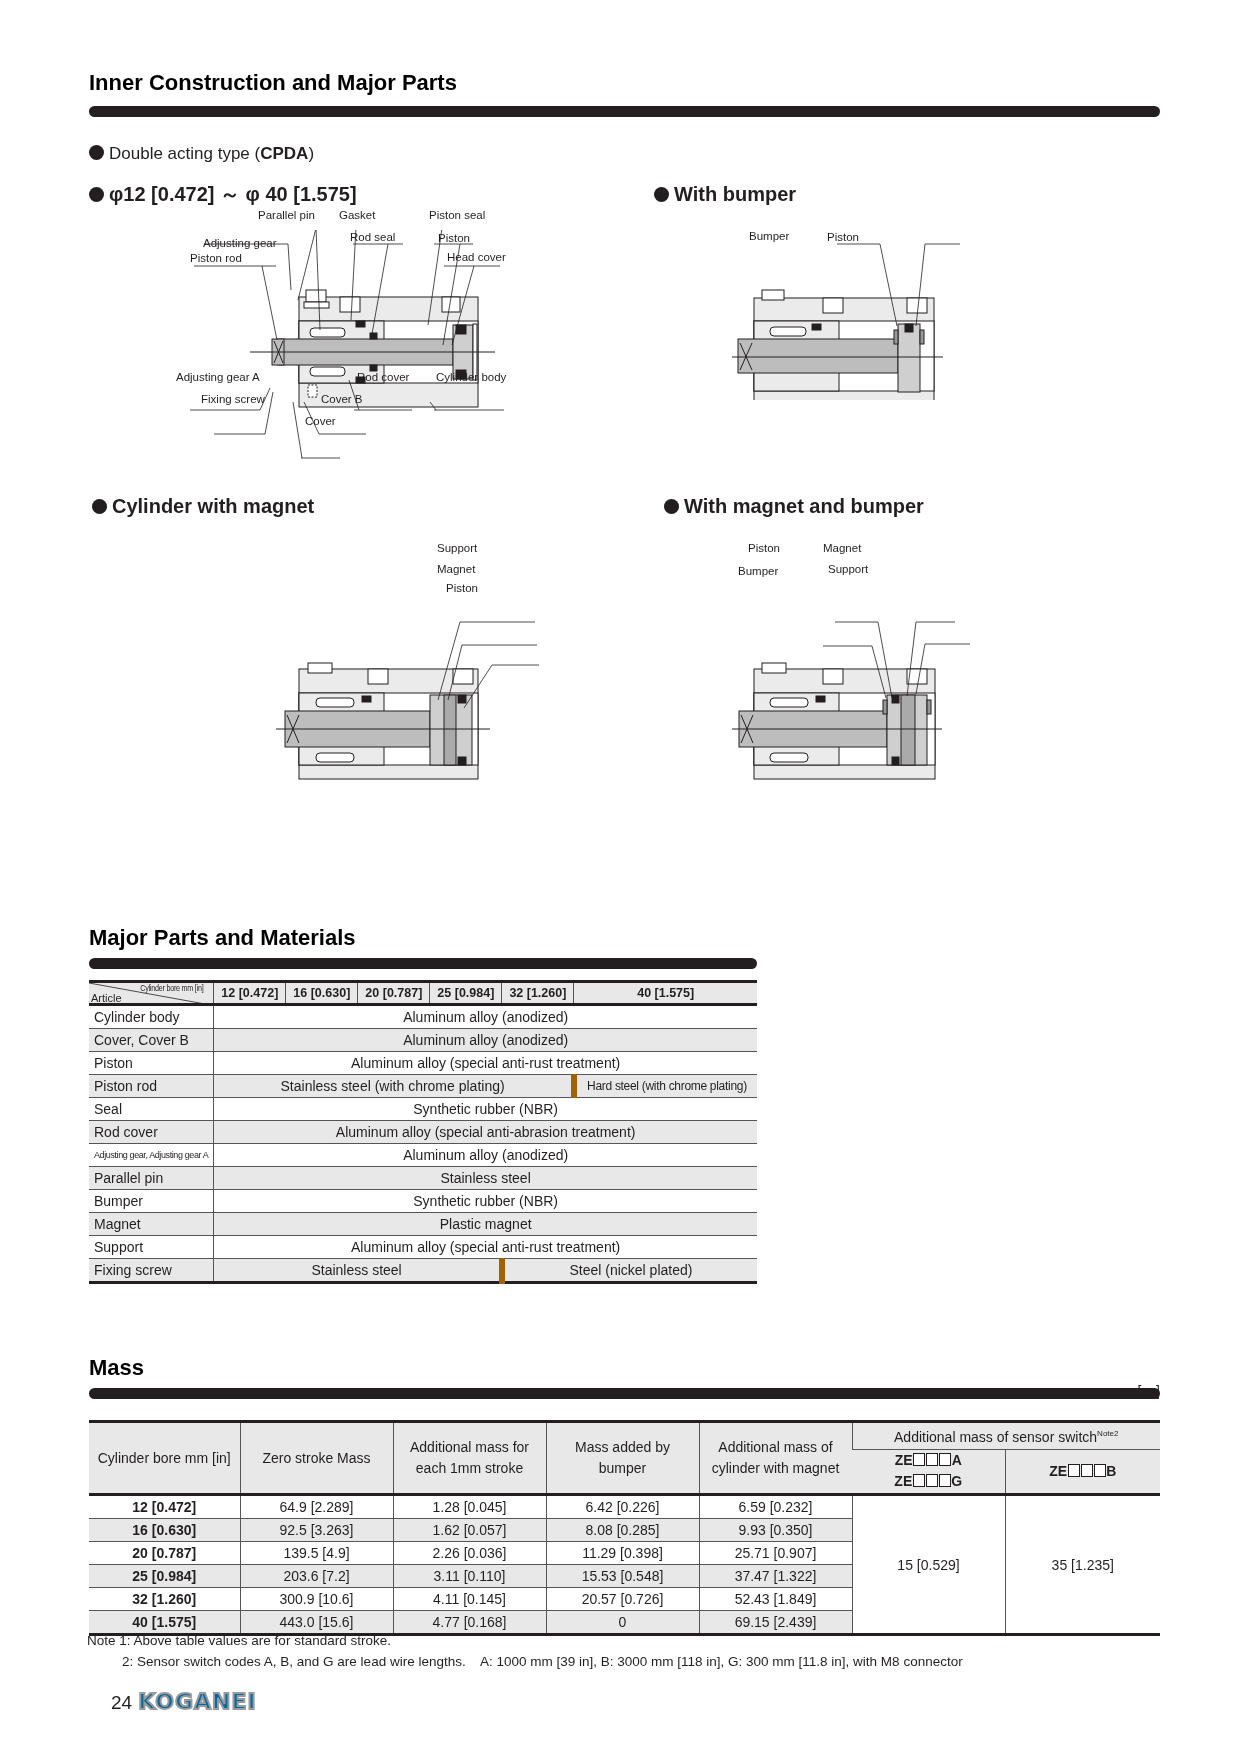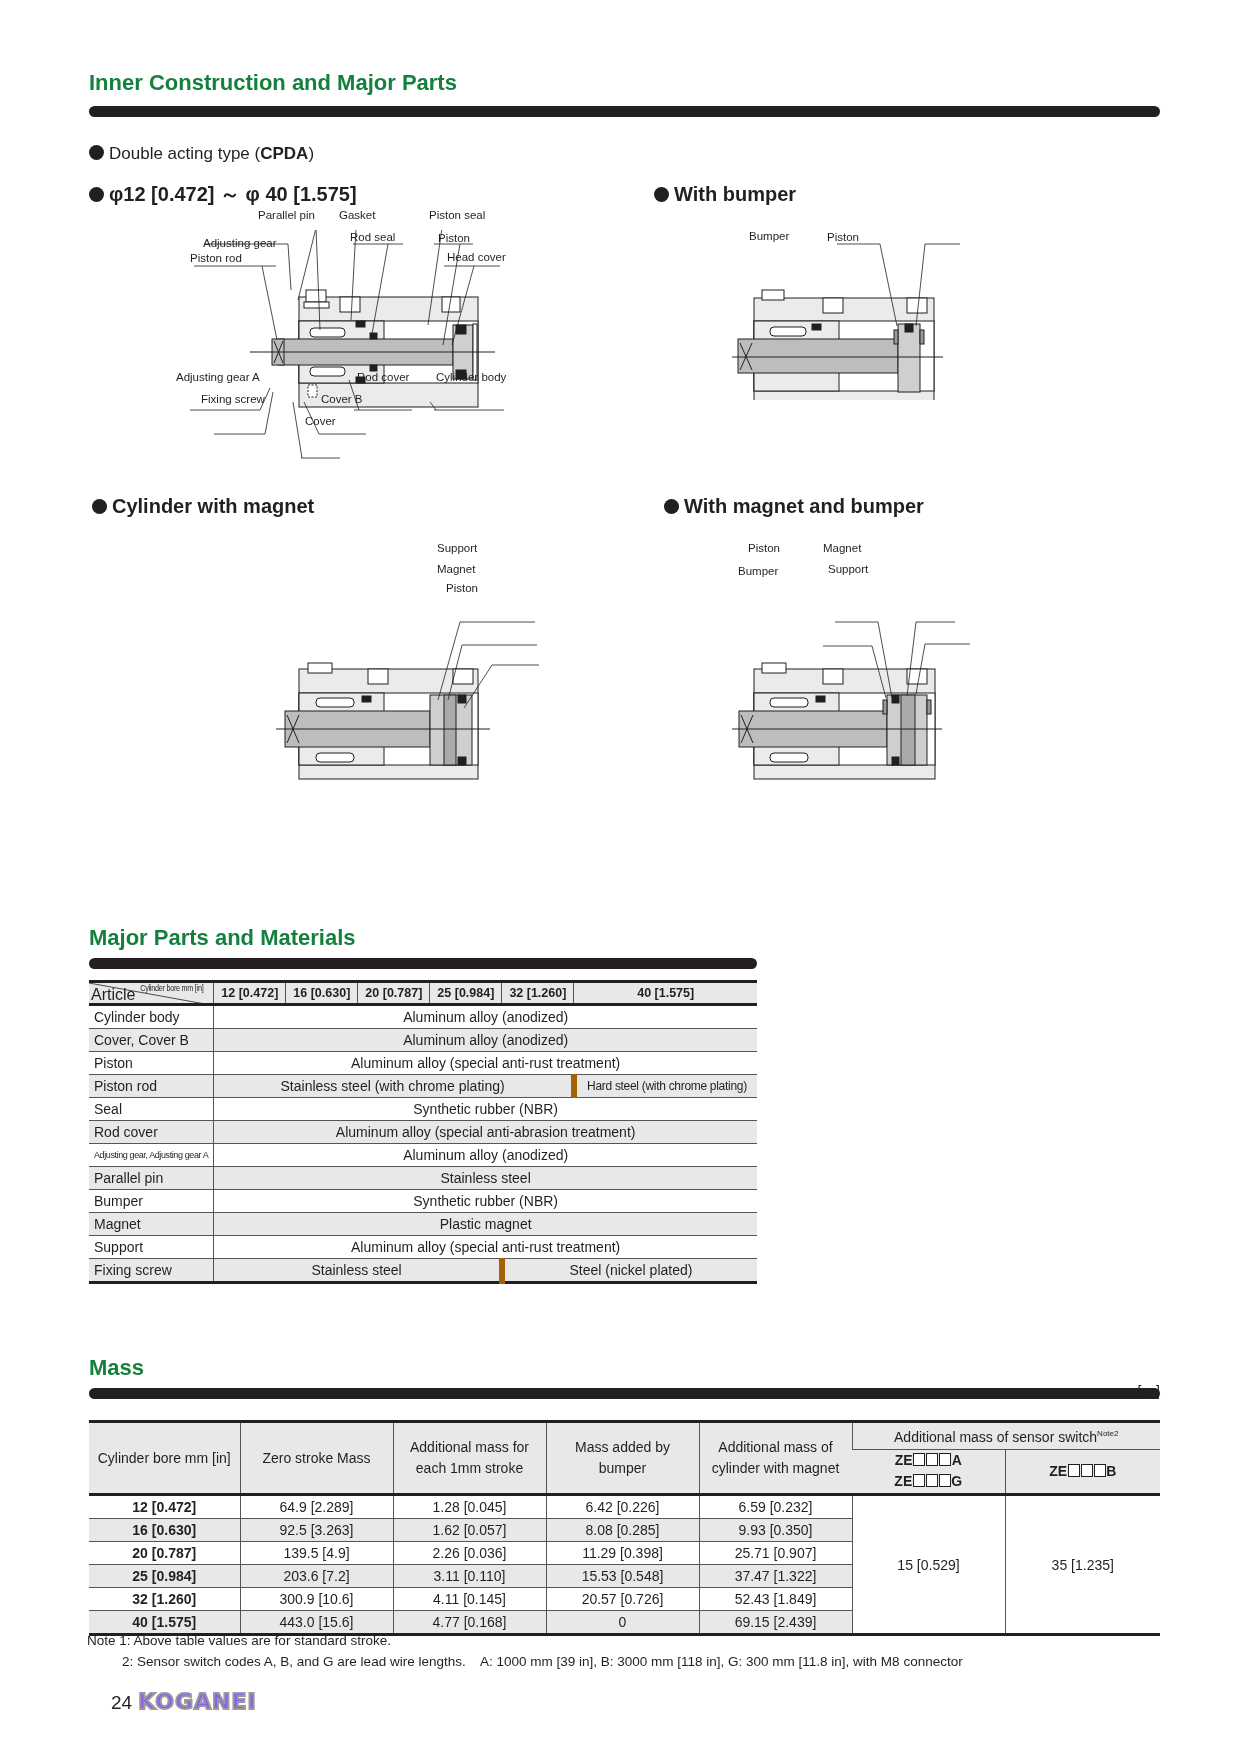--- a/index.html
+++ b/index.html
@@ -1,38 +1,38 @@
 <!DOCTYPE html>
 <html><head>
 <meta charset="utf-8">
 <style>
   html, body { margin: 0; padding: 0; background: #ffffff; }
   body { width: 1240px; height: 1754px; position: relative; overflow: hidden;
          font-family: "Liberation Sans", sans-serif; color: #231f20; }
   .abs { position: absolute; }
-  .section-title { position: absolute; left: 89px; font-size: 22px; font-weight: bold; color: #15803d; }
+  .section-title { position: absolute; left: 89px; font-size: 22px; font-weight: bold; color: #000000; }
   .rule { position: absolute; left: 89px; height: 11px; background: #231f20; border-radius: 6px; }
   .bullet { display: inline-block; width: 15px; height: 15px; border-radius: 50%; background: #231f20; margin-right: 5px; vertical-align: -1px; }
   .sub-head { position: absolute; font-size: 20px; font-weight: bold; }
   .type-line { position: absolute; left: 89px; top: 144px; font-size: 17px; }
   .type-line b { font-weight: bold; }
   .diagram { position: absolute; }
   .diagram svg { display: block; }
   .lbl { font-family: "Liberation Sans", sans-serif; font-size: 11.5px; fill: #231f20; }
 
   
   table { border-collapse: collapse; font-family: "Liberation Sans", sans-serif; }
   .mat-table { position: absolute; left: 89px; top: 980px; width: 668px; font-size: 14px; }
   .mat-table td, .mat-table th { border-bottom: 1px solid #555; height: 22px; padding: 0 5px; }
   .mat-table thead th { border-top: 3px solid #231f20; border-bottom: 3px solid #231f20; background: #e8e8e8;
                         font-size: 12.5px; font-weight: bold; border-left: 1px solid #555; text-align: center; height: 20px; }
   .mat-table thead th.corner { border-left: none; padding: 0; width: 116px; position: relative; background: #e8e8e8; }
   .corner-inner { position: relative; width: 116px; height: 20px; }
   .corner-inner .c-top { position: absolute; right: 2px; top: 0px; font-size: 8.5px; font-weight: normal; letter-spacing: -0.3px; transform: scaleX(0.85); transform-origin: right; }
-  .corner-inner .c-bot { position: absolute; left: 2px; bottom: -1px; font-size: 16px; font-weight: normal; }
+  .corner-inner .c-bot { position: absolute; left: 2px; bottom: -1px; font-size: 11px; font-weight: normal; }
   .corner-inner svg { position: absolute; left: 0; top: 0; }
   .mat-table td.part { text-align: left; border-right: 1px solid #555; width: 106px; white-space: nowrap; }
   .mat-table td.part.small { font-size: 9px; letter-spacing: -0.4px; }
   .mat-table td.mat { text-align: center; }
   .mat-table td.mat.split { border-right: 6px solid #a16207; }
   .mat-table td.mat.narrow { font-size: 12px; letter-spacing: -0.3px; }
   .mat-table tr.shade td { background: #e8e8e8; }
   .mat-table tbody tr:last-child td { border-bottom: 3px solid #231f20; }
 
   
@@ -49,21 +49,21 @@
   .mass-table td:first-child { border-left: none; font-weight: bold; }
   .mass-table tr.shade td { background: #e8e8e8; }
   .mass-table td.sw { background: #ffffff !important; }
   .mass-table tbody tr:last-child td, .mass-table td.sw { border-bottom: 3px solid #231f20; }
   .sq { display: inline-block; width: 10px; height: 11px; border: 1px solid #231f20; margin: 0 0.5px; vertical-align: -1px; background: #fff; }
   sup { font-size: 8px; }
 
   .notes { position: absolute; left: 87px; top: 1630px; font-size: 13.5px; line-height: 21px; }
   .notes .n2 { padding-left: 35px; }
   .footer { position: absolute; left: 111px; top: 1689px; font-size: 19px; }
-  .logo { display: inline-block; font-size: 22px; font-weight: bold; color: #8b5cf6; letter-spacing: 1px;
+  .logo { display: inline-block; font-size: 22px; font-weight: bold; color: #0369a1; letter-spacing: 1px;
           -webkit-text-stroke: 2px #9a9a9a; margin-left: 6px; font-family: "DejaVu Sans", sans-serif; }
 </style>
 </head>
 <body>
 
 <div class="section-title" style="top:70px;">Inner Construction and Major Parts</div>
 <div class="rule" style="top:106px; width:1071px;"></div>
 
 <div class="type-line">
   <span class="bullet"></span><span>Double acting type (</span><b>CPDA</b><span>)</span>

